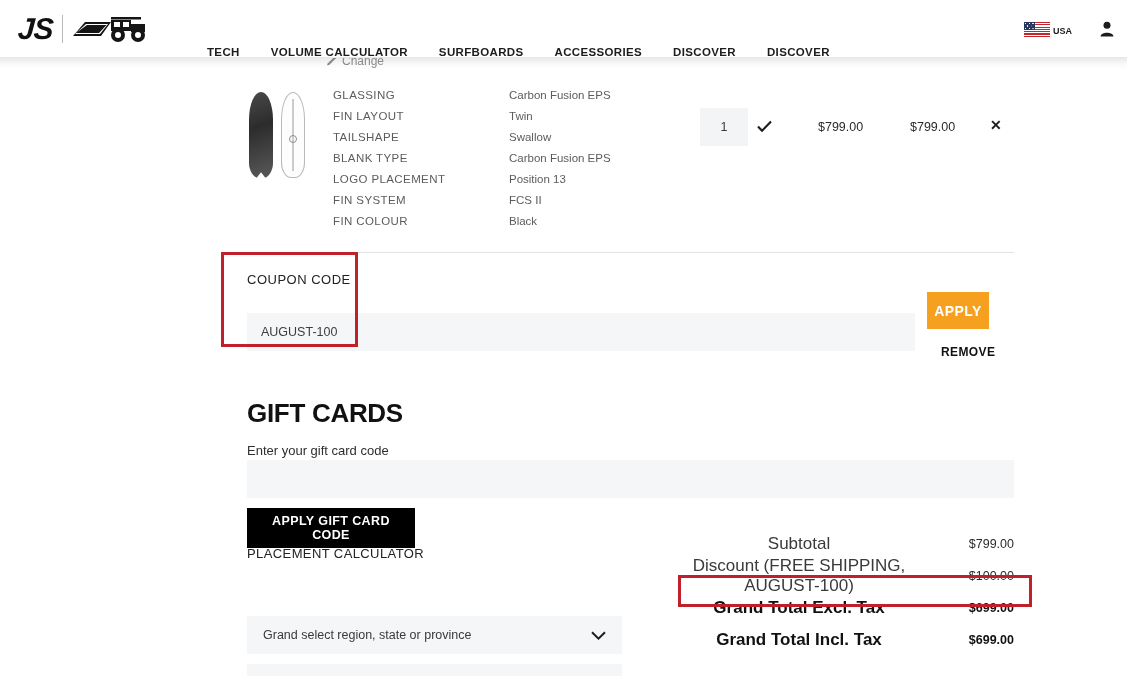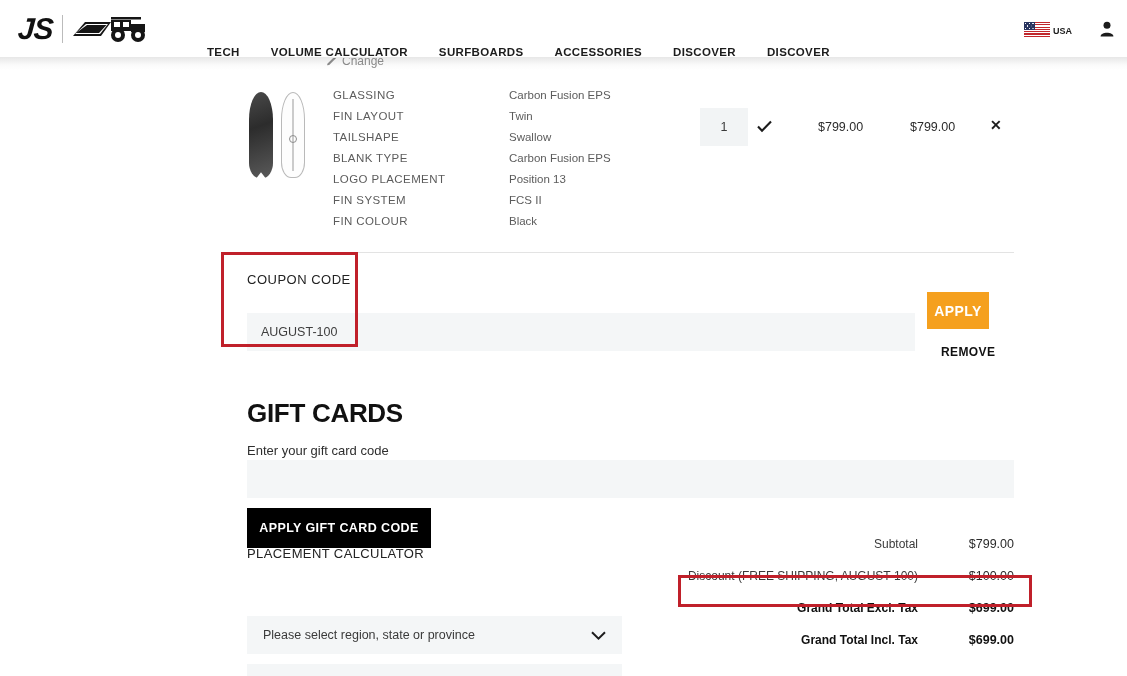--- a/index.html
+++ b/index.html
@@ -342,21 +342,21 @@
     box-sizing: border-box;
     padding: 0 14px;
     font-family: "Liberation Sans", sans-serif;
     font-size: 12.5px;
     color: #3d3d3d;
     outline: none;
   }
   .gift-btn {
     position: absolute;
     left: 247px; top: 450px;
-    width: 184px; height: 40px;
+    width: 168px; height: 40px;
     background: #000000;
     border: none;
     color: #ffffff;
     font-family: "Liberation Sans", sans-serif;
     font-size: 12.5px;
     font-weight: bold;
     letter-spacing: 0.4px;
     cursor: pointer;
   }
 
@@ -394,22 +394,22 @@
     left: 680px; top: 470px;
     width: 334px;
   }
   .total-row {
     display: flex;
     align-items: center;
     height: 32px;
   }
   .total-label {
     flex: 1;
-    text-align: right;
-    font-size: 12px;
+    text-align: center;
+    font-size: 17px;
     color: #3a3a3a;
     padding-right: 18px;
   }
   .total-value {
     width: 78px;
     text-align: right;
     font-size: 12.5px;
     color: #2b2b2b;
   }
   .total-row.grand .total-label,
@@ -549,21 +549,21 @@
 
   <div class="gift-title">GIFT CARDS</div>
   <div class="gift-sub">Enter your gift card code</div>
   <input class="gift-input" type="text" value="" style="">
   <button class="gift-btn">APPLY GIFT CARD CODE</button>
 
   <div class="ship-title">PLACEMENT CALCULATOR</div>
 
 
   <div class="select-field select-region">
-    <span class="select-text">Please select region, state or province</span>
+    <span class="select-text">Grand select region, state or province</span>
     <svg width="15" height="9" viewBox="0 0 15 9">
       <path d="M1 1.2 L7.5 7.6 L14 1.2" stroke="#1c1c1c" stroke-width="2" fill="none"></path>
     </svg>
   </div>
 
   <div class="select-field select-blank">
     <span class="select-text"></span>
   </div>
 
   <div class="totals">

